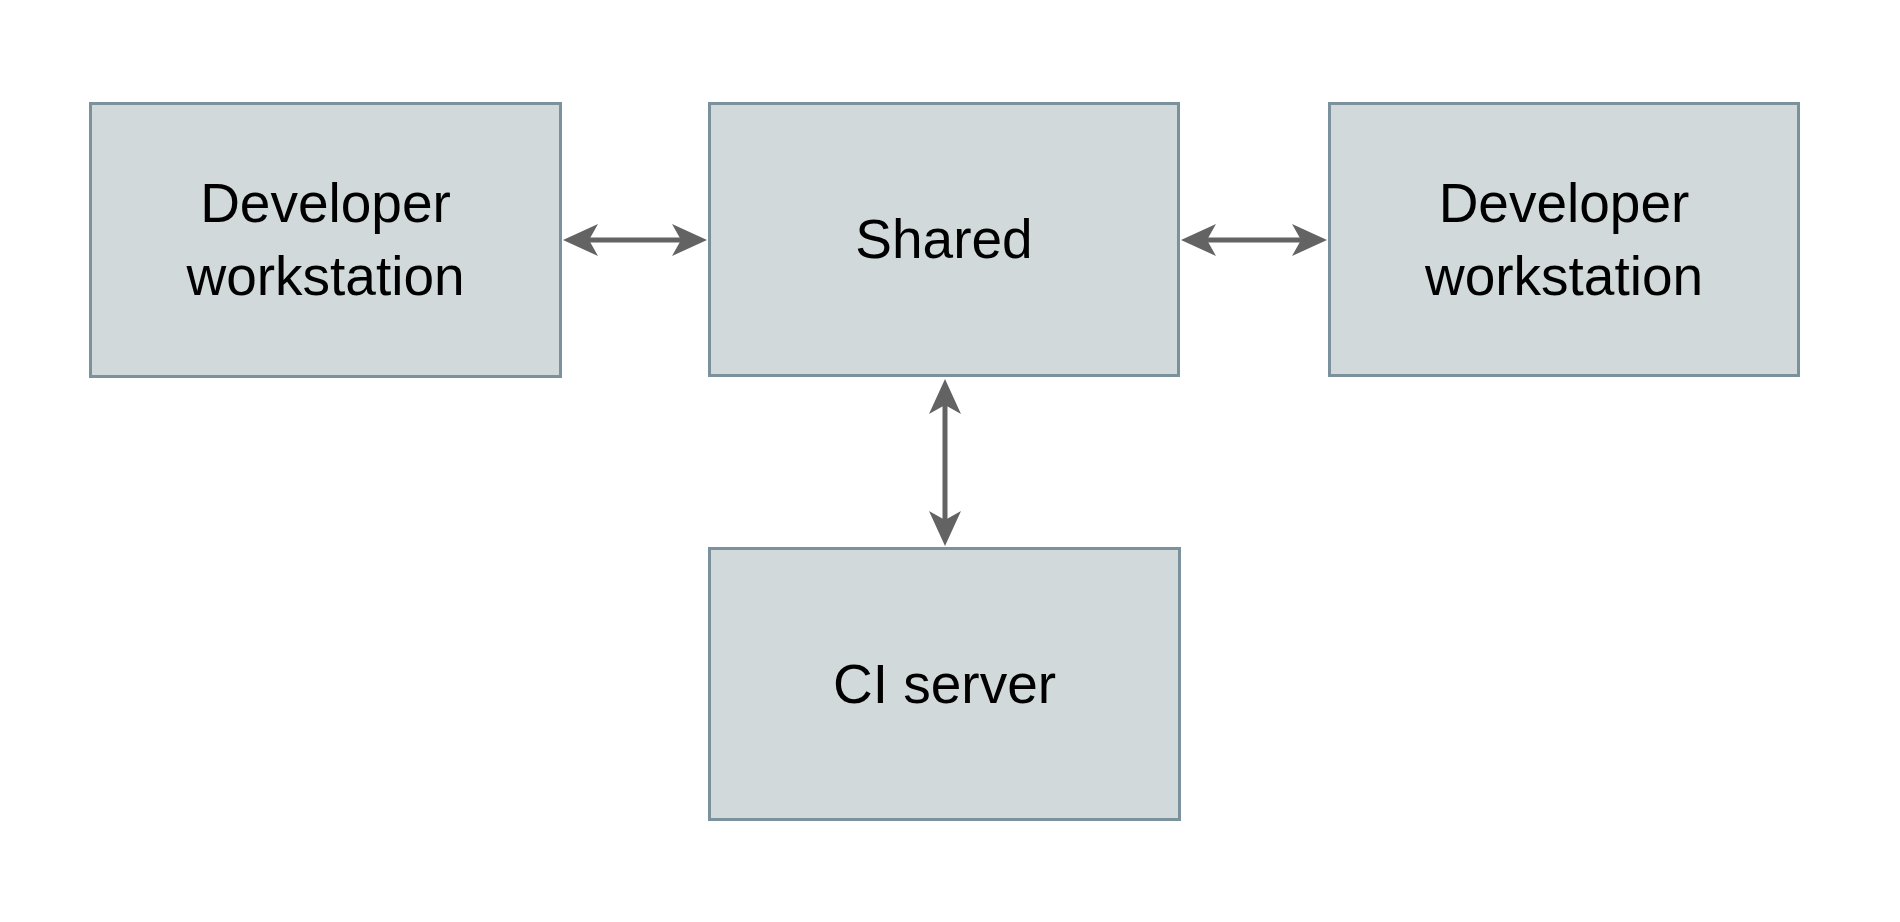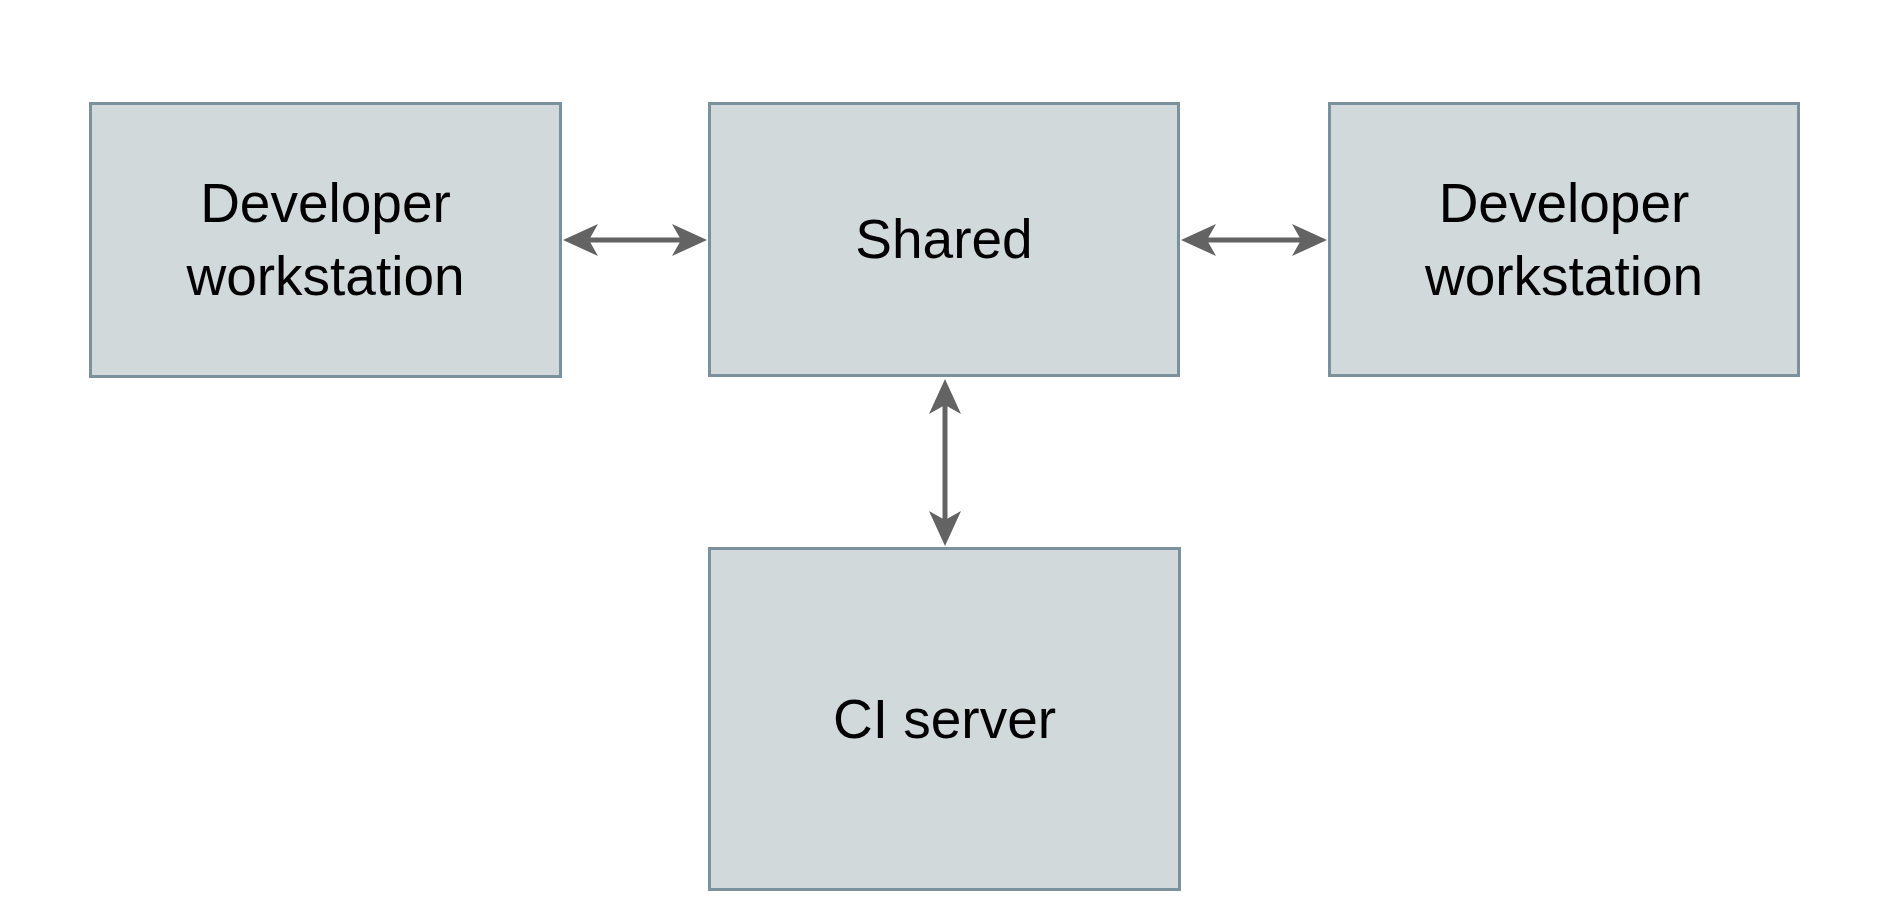--- a/index.html
+++ b/index.html
@@ -30,21 +30,21 @@
     line-height: 1.32;
     letter-spacing: 0px;
   }
   .node-label-line {
     display: block;
     white-space: nowrap;
   }
   #node-dev-left   { left: 89px;   top: 102px; width: 473px; height: 276px; }
   #node-cache      { left: 708px;  top: 102px; width: 472px; height: 275px; }
   #node-dev-right  { left: 1328px; top: 102px; width: 472px; height: 275px; }
-  #node-ci         { left: 708px;  top: 547px; width: 473px; height: 344px; }
+  #node-ci         { left: 708px;  top: 547px; width: 473px; height: 274px; }
   .arrow-layer {
     position: absolute;
     left: 0;
     top: 0;
     width: 1900px;
     height: 922px;
     pointer-events: none;
   }
   .arrow-layer .shaft {
     stroke: var(--arrow-color, #636363);

